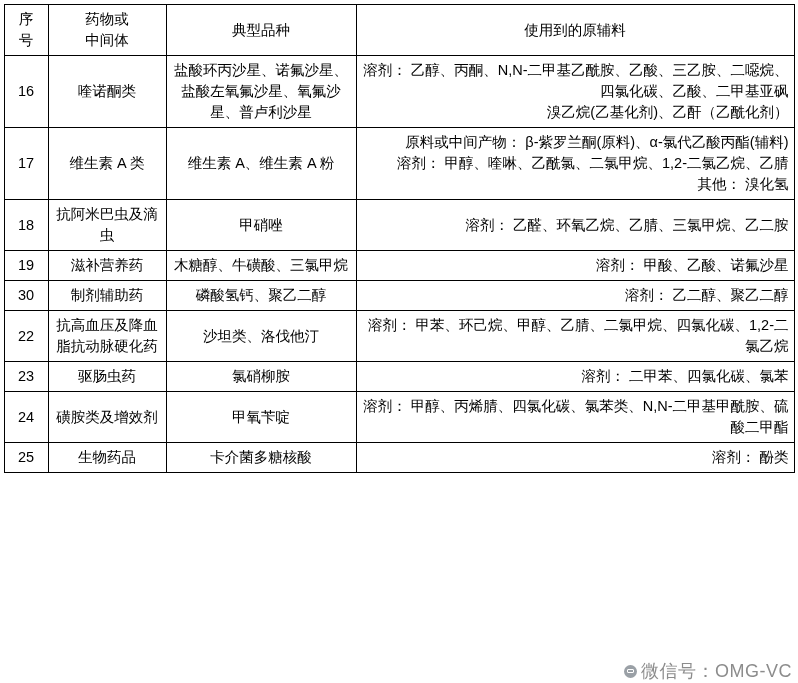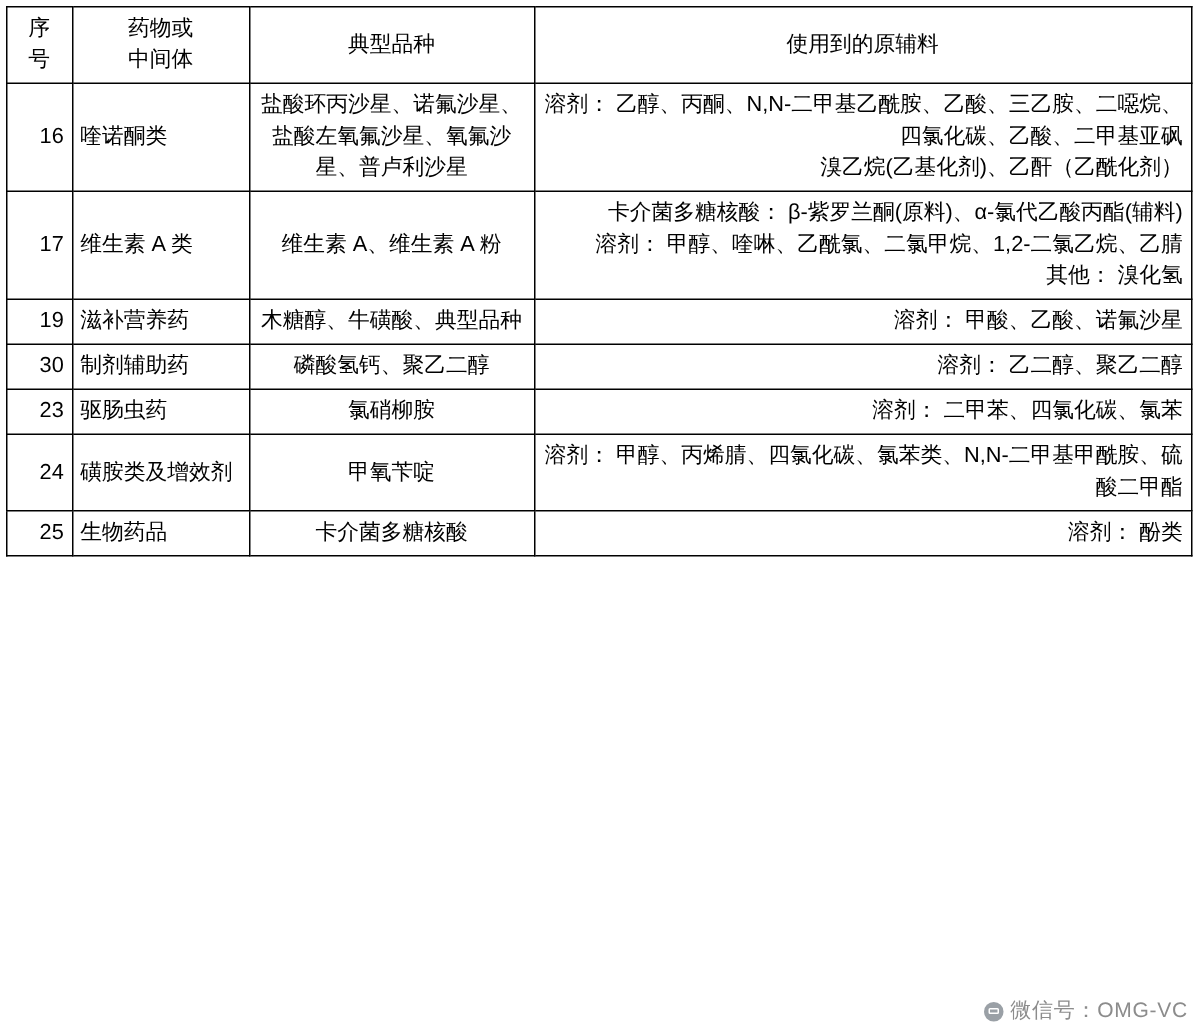--- a/index.html
+++ b/index.html
@@ -39,40 +39,41 @@
   col.c-cat { width: 118px; }
   col.c-var { width: 190px; }
   col.c-mat { width: 438px; }
 
   .hdr td {
     text-align: center;
     font-size: 15px;
     padding: 6px 4px;
   }
   .cell-seq {
-    text-align: right;
+    text-align: center;
     font-size: 15px;
   }
   .cell-cat {
+    text-align: center;
   }
   .cell-var {
     text-align: center;
     margin-left: 26px;
   }
   .cell-mat {
     text-align: right;
   }
   .mat-line {
     display: block;
   }
   .watermark {
     position: absolute;
     right: 6px;
     bottom: 4px;
-    font-size: 14px;
+    font-size: 18px;
     color: #8c8c8c;
     letter-spacing: 0.5px;
     white-space: nowrap;
     display: flex;
     align-items: center;
     gap: 4px;
   }
   .wm-badge {
     display: inline-block;
     width: 13px;
@@ -127,46 +128,62 @@
           <span class="mat-line">溶剂： 乙醇、丙酮、N,N-二甲基乙酰胺、乙酸、三乙胺、二噁烷、四氯化碳、乙酸、二甲基亚砜</span>
           <span class="mat-line">溴乙烷(乙基化剂)、乙酐（乙酰化剂）</span>
         </td>
       </tr>
 
       <tr>
         <td class="cell-seq">17</td>
         <td class="cell-cat">维生素 A 类</td>
         <td class="cell-var">维生素 A、维生素 A 粉</td>
         <td class="cell-mat">
-          <span class="mat-line">卡介菌多糖核酸： β-紫罗兰酮(原料)、α-氯代乙酸丙酯(辅料)</span>
+          <span class="mat-line">原料或中间产物： β-紫罗兰酮(原料)、α-氯代乙酸丙酯(辅料)</span>
           <span class="mat-line">溶剂： 甲醇、喹啉、乙酰氯、二氯甲烷、1,2-二氯乙烷、乙腈</span>
           <span class="mat-line">其他： 溴化氢</span>
         </td>
       </tr>
 
+      <tr>
+        <td class="cell-seq">18</td>
+        <td class="cell-cat">抗阿米巴虫及滴虫</td>
+        <td class="cell-var">甲硝唑</td>
+        <td class="cell-mat">
+          <span class="mat-line">溶剂： 乙醛、环氧乙烷、乙腈、三氯甲烷、乙二胺</span>
+        </td>
+      </tr>
 
       <tr>
         <td class="cell-seq">19</td>
         <td class="cell-cat">滋补营养药</td>
-        <td class="cell-var">木糖醇、牛磺酸、典型品种</td>
+        <td class="cell-var">木糖醇、牛磺酸、三氯甲烷</td>
         <td class="cell-mat">
           <span class="mat-line">溶剂： 甲酸、乙酸、诺氟沙星</span>
         </td>
       </tr>
 
       <tr>
         <td class="cell-seq">30</td>
         <td class="cell-cat">制剂辅助药</td>
         <td class="cell-var">磷酸氢钙、聚乙二醇</td>
         <td class="cell-mat">
           <span class="mat-line">溶剂： 乙二醇、聚乙二醇</span>
         </td>
       </tr>
 
 
+      <tr>
+        <td class="cell-seq">22</td>
+        <td class="cell-cat">抗高血压及降血脂抗动脉硬化药</td>
+        <td class="cell-var">沙坦类、洛伐他汀</td>
+        <td class="cell-mat">
+          <span class="mat-line">溶剂： 甲苯、环己烷、甲醇、乙腈、二氯甲烷、四氯化碳、1,2-二氯乙烷</span>
+        </td>
+      </tr>
 
       <tr>
         <td class="cell-seq">23</td>
         <td class="cell-cat">驱肠虫药</td>
         <td class="cell-var">氯硝柳胺</td>
         <td class="cell-mat">
           <span class="mat-line">溶剂： 二甲苯、四氯化碳、氯苯</span>
         </td>
       </tr>
 

